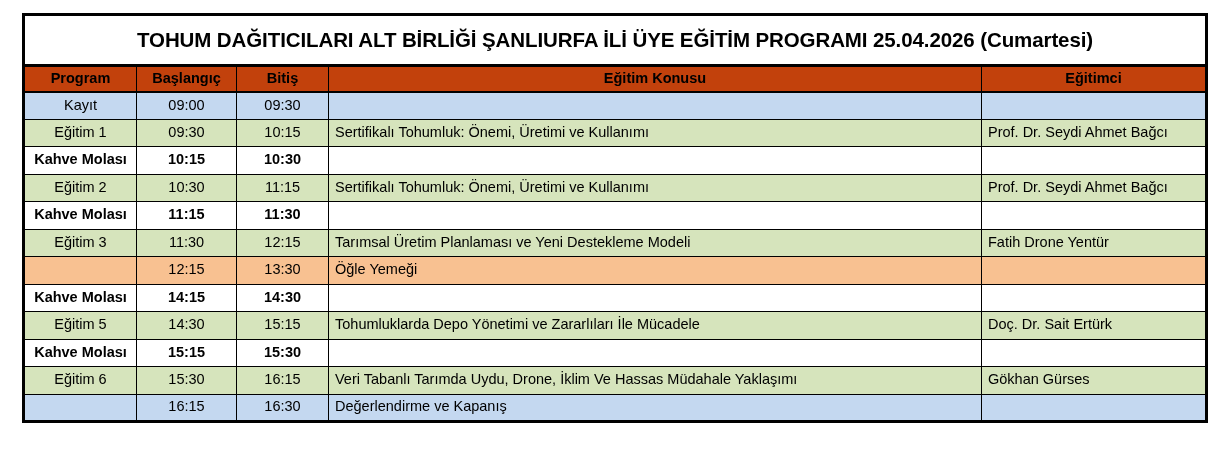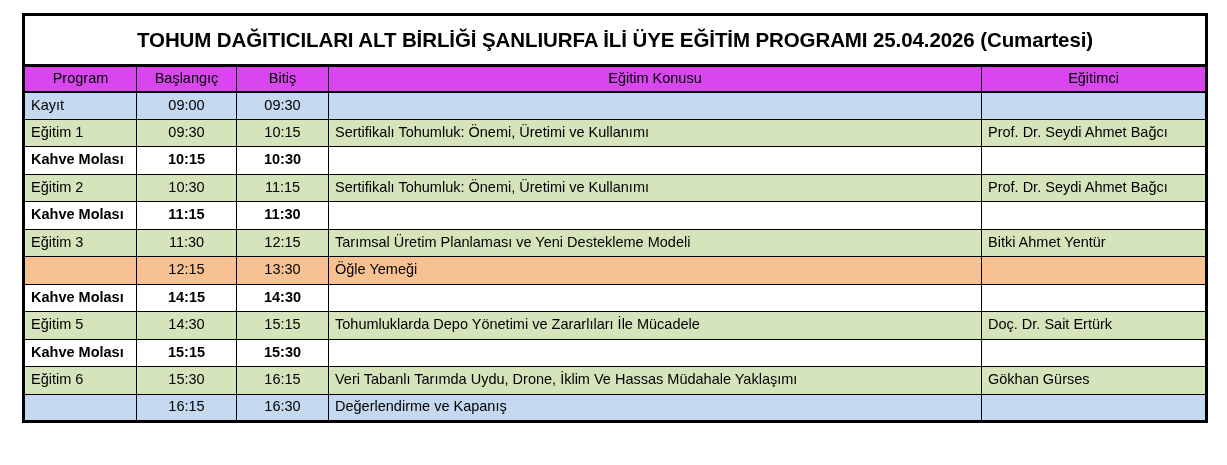--- a/index.html
+++ b/index.html
@@ -59,30 +59,30 @@
     font-weight: bold;
     font-size: 20.5px;
     letter-spacing: -0.1px;
     background: #ffffff;
     padding: 0 4px;
   }
 
   
   tr.header-row th {
     height: 26px;
-    background: #d946ef;
-    font-weight: normal;
+    background: #c2410c;
+    font-weight: bold;
     font-size: 14.5px;
     border-bottom: 2px solid #000000;
   }
 
   
   tr.data-row td { height: 27.5px; }
 
-  td.col-program  { text-align: left; margin-top: 32px; }
+  td.col-program  { text-align: center; margin-top: 32px; }
   td.col-start,
   td.col-end      { text-align: center; }
   td.col-topic    { text-align: left; margin-left: 36px; }
   td.col-trainer  { text-align: left; }
 
   
   .bg-blue   { background: #c4d8f0; }
   .bg-green  { background: #d6e4bc; }
   .bg-white  { background: #ffffff; font-weight: bold; }
   .bg-orange { background: #f8c191; }
@@ -145,21 +145,21 @@
           <td class="col-start bg-white">11:15</td>
           <td class="col-end bg-white">11:30</td>
           <td class="col-topic bg-white"></td>
           <td class="col-trainer bg-white"></td>
         </tr>
         <tr class="data-row">
           <td class="col-program bg-green">Eğitim 3</td>
           <td class="col-start bg-green">11:30</td>
           <td class="col-end bg-green">12:15</td>
           <td class="col-topic bg-green">Tarımsal Üretim Planlaması ve Yeni Destekleme Modeli</td>
-          <td class="col-trainer bg-green">Bitki Ahmet Yentür</td>
+          <td class="col-trainer bg-green">Fatih Drone Yentür</td>
         </tr>
         <tr class="data-row">
           <td class="col-program bg-orange"></td>
           <td class="col-start bg-orange">12:15</td>
           <td class="col-end bg-orange">13:30</td>
           <td class="col-topic bg-orange">Öğle Yemeği</td>
           <td class="col-trainer bg-orange"></td>
         </tr>
         <tr class="data-row">
           <td class="col-program bg-white">Kahve Molası</td>

